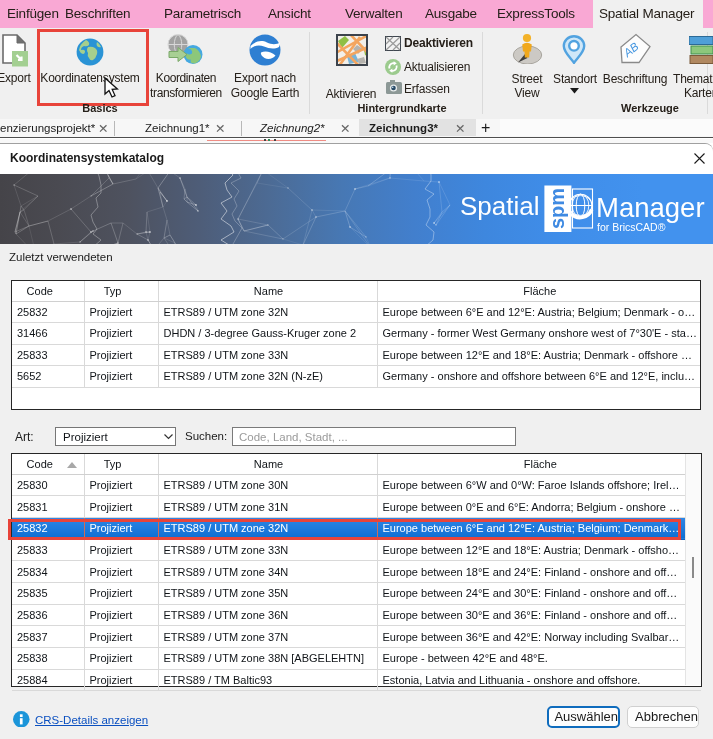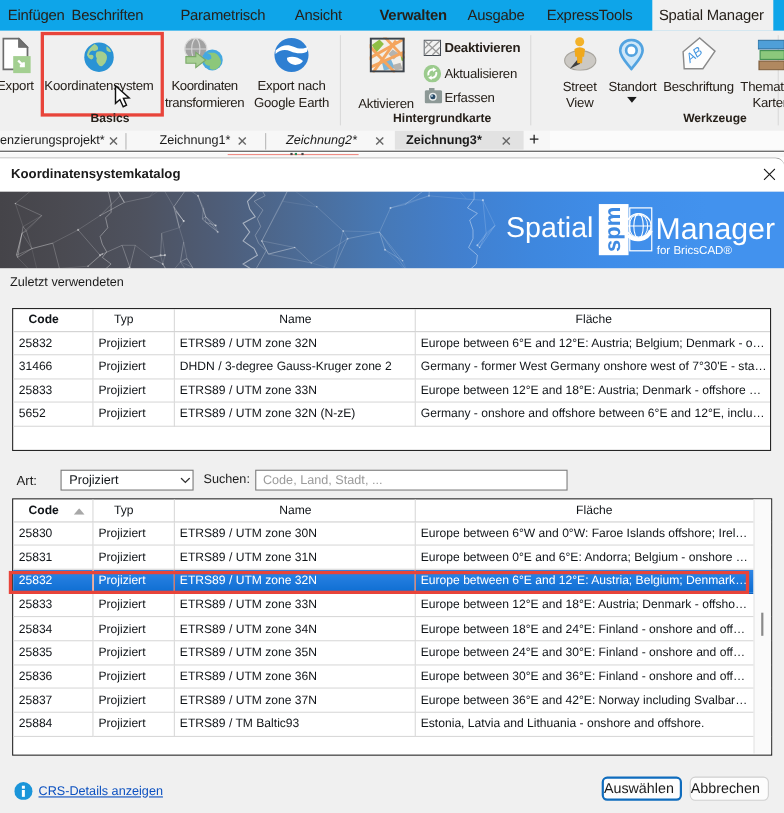--- a/index.html
+++ b/index.html
@@ -1,21 +1,21 @@
 <!DOCTYPE html>
 <html><head>
 <meta charset="utf-8">
 <style>
   * { margin:0; padding:0; box-sizing:border-box; }
   html,body { width:713px; height:739px; overflow:hidden; }
   body { font-family:"Liberation Sans", sans-serif; position:relative; background:#fff; }
   .abs { position:absolute; }
 
   
-  #menubar { position:absolute; left:0; top:0; width:713px; height:28px; background:#0ea5e9; }
+  #menubar { position:absolute; left:0; top:0; width:713px; height:28px; background:#f9a8d4; }
   #menubar span { position:absolute; top:6px; font-size:13.5px; color:#26201a; letter-spacing:-0.2px; }
 
   
   #ribbon { position:absolute; left:0; top:28px; width:713px; height:91px; background:#f0f0f0; }
   .riblabel { position:absolute; font-size:12px; color:#26201a; text-align:center; line-height:14.5px; letter-spacing:-0.2px;}
   .grplabel { position:absolute; top:74px; font-size:11px; font-weight:bold; color:#26201a; text-align:center; }
   .gsep { position:absolute; top:4px; width:1px; height:82px; background:#dadada; }
 
   
   #tabbar { position:absolute; left:0; top:119px; width:713px; height:19px; background:#f7f7f7; border-bottom:1.5px solid #4e4e4e; }
@@ -29,41 +29,41 @@
   
   #dialog { position:absolute; left:0; top:143px; width:713px; height:596px; background:#f0f0f0; border-top:1px solid #a0a0a0; border-top-right-radius:8px; }
   #titlebar { position:absolute; left:0; top:0; width:713px; height:30px; background:#ffffff; border-top-right-radius:8px; }
   #titlebar .t { position:absolute; left:10px; top:7px; font-size:12px; color:#1a1a1a;font-weight:bold; }
 
   
   .grid { position:absolute; background:#fff; border:1.2px solid #262626; }
   .grid table { border-collapse:collapse; table-layout:fixed; width:100%; }
   .grid td, .grid th { font-size:11px; font-weight:normal; color:#101418; white-space:nowrap; overflow:hidden; border-right:1px solid #d9d9d9; border-bottom:1px solid #d9d9d9; padding:0 3px 0 5px; text-align:left; }
   .grid th { text-align:center; border-bottom:1px solid #d0d0d0; }
-  .grid th:first-child { padding-right:21px;font-weight:bold; }
+  .grid th:first-child { padding-right:21px; }
   .grid th:nth-child(2) { padding-right:22px; }
   .grid td:last-child, .grid th:last-child { border-right:none; }
   .fl { text-overflow:ellipsis; }
   .sel td { background:linear-gradient(180deg,#2f86e6,#0e6ed2); color:#fff; border-right-color:#cf6a58; border-bottom-color:#0c62c0; }
 
   
-  .btn { position:absolute; font-size:13px; color:#1a1a1a; text-align:left; background:#fdfdfd; border:1px solid #d0d0d0; border-radius:5px; line-height:19px; }
+  .btn { position:absolute; font-size:13px; color:#1a1a1a; text-align:right; background:#fdfdfd; border:1px solid #d0d0d0; border-radius:5px; line-height:19px; }
 
   a.link { color:#0b50c0; font-size:11.5px; text-decoration:underline; }
 </style>
 </head>
 <body>
 
 <div id="menubar">
   <div class="abs" style="left:593px;top:0;width:110px;height:28px;background:#f0f0f0;"></div>
   <span style="left:7px;">Einfügen</span>
   <span style="left:65px;">Beschriften</span>
   <span style="left:164px;">Parametrisch</span>
   <span style="left:268px;">Ansicht</span>
-  <span style="left:345px;font-weight:bold;">Verwalten</span>
+  <span style="left:345px;">Verwalten</span>
   <span style="left:425px;">Ausgabe</span>
   <span style="left:497px;">ExpressTools</span>
   <span style="left:599px;">Spatial Manager</span>
 </div>
 
 <div id="ribbon">
   <div class="gsep" style="left:309px;"></div>
   <div class="gsep" style="left:482px;"></div>
   <div class="gsep" style="left:707px;"></div>
 
@@ -561,20 +561,26 @@
             <td>ETRS89 / UTM zone 36N</td>
             <td class="fl flp">Europe between 30°E and 36°E: Finland - onshore and offsh...</td>
           </tr>
       <tr style="height:21.7px;">
             <td>25837</td>
             <td>Projiziert</td>
             <td>ETRS89 / UTM zone 37N</td>
             <td class="fl flp">Europe between 36°E and 42°E: Norway including Svalbard -...</td>
           </tr>
       <tr style="height:21.7px;">
+            <td>25838</td>
+            <td>Projiziert</td>
+            <td>ETRS89 / UTM zone 38N [ABGELEHTN]</td>
+            <td class="fl flp">Europe - between 42°E and 48°E.</td>
+          </tr>
+      <tr style="height:21.7px;">
             <td>25884</td>
             <td>Projiziert</td>
             <td>ETRS89 / TM Baltic93</td>
             <td class="fl flp">Estonia, Latvia and Lithuania - onshore and offshore.</td>
           </tr>
     </tbody>
       </table>
 
     <svg class="abs" style="left:55px;top:8px;" width="10" height="6" viewBox="0 0 10 6">
         <path d="M5 0 L10 6 L0 6 Z" fill="#a8a8a8"></path>

